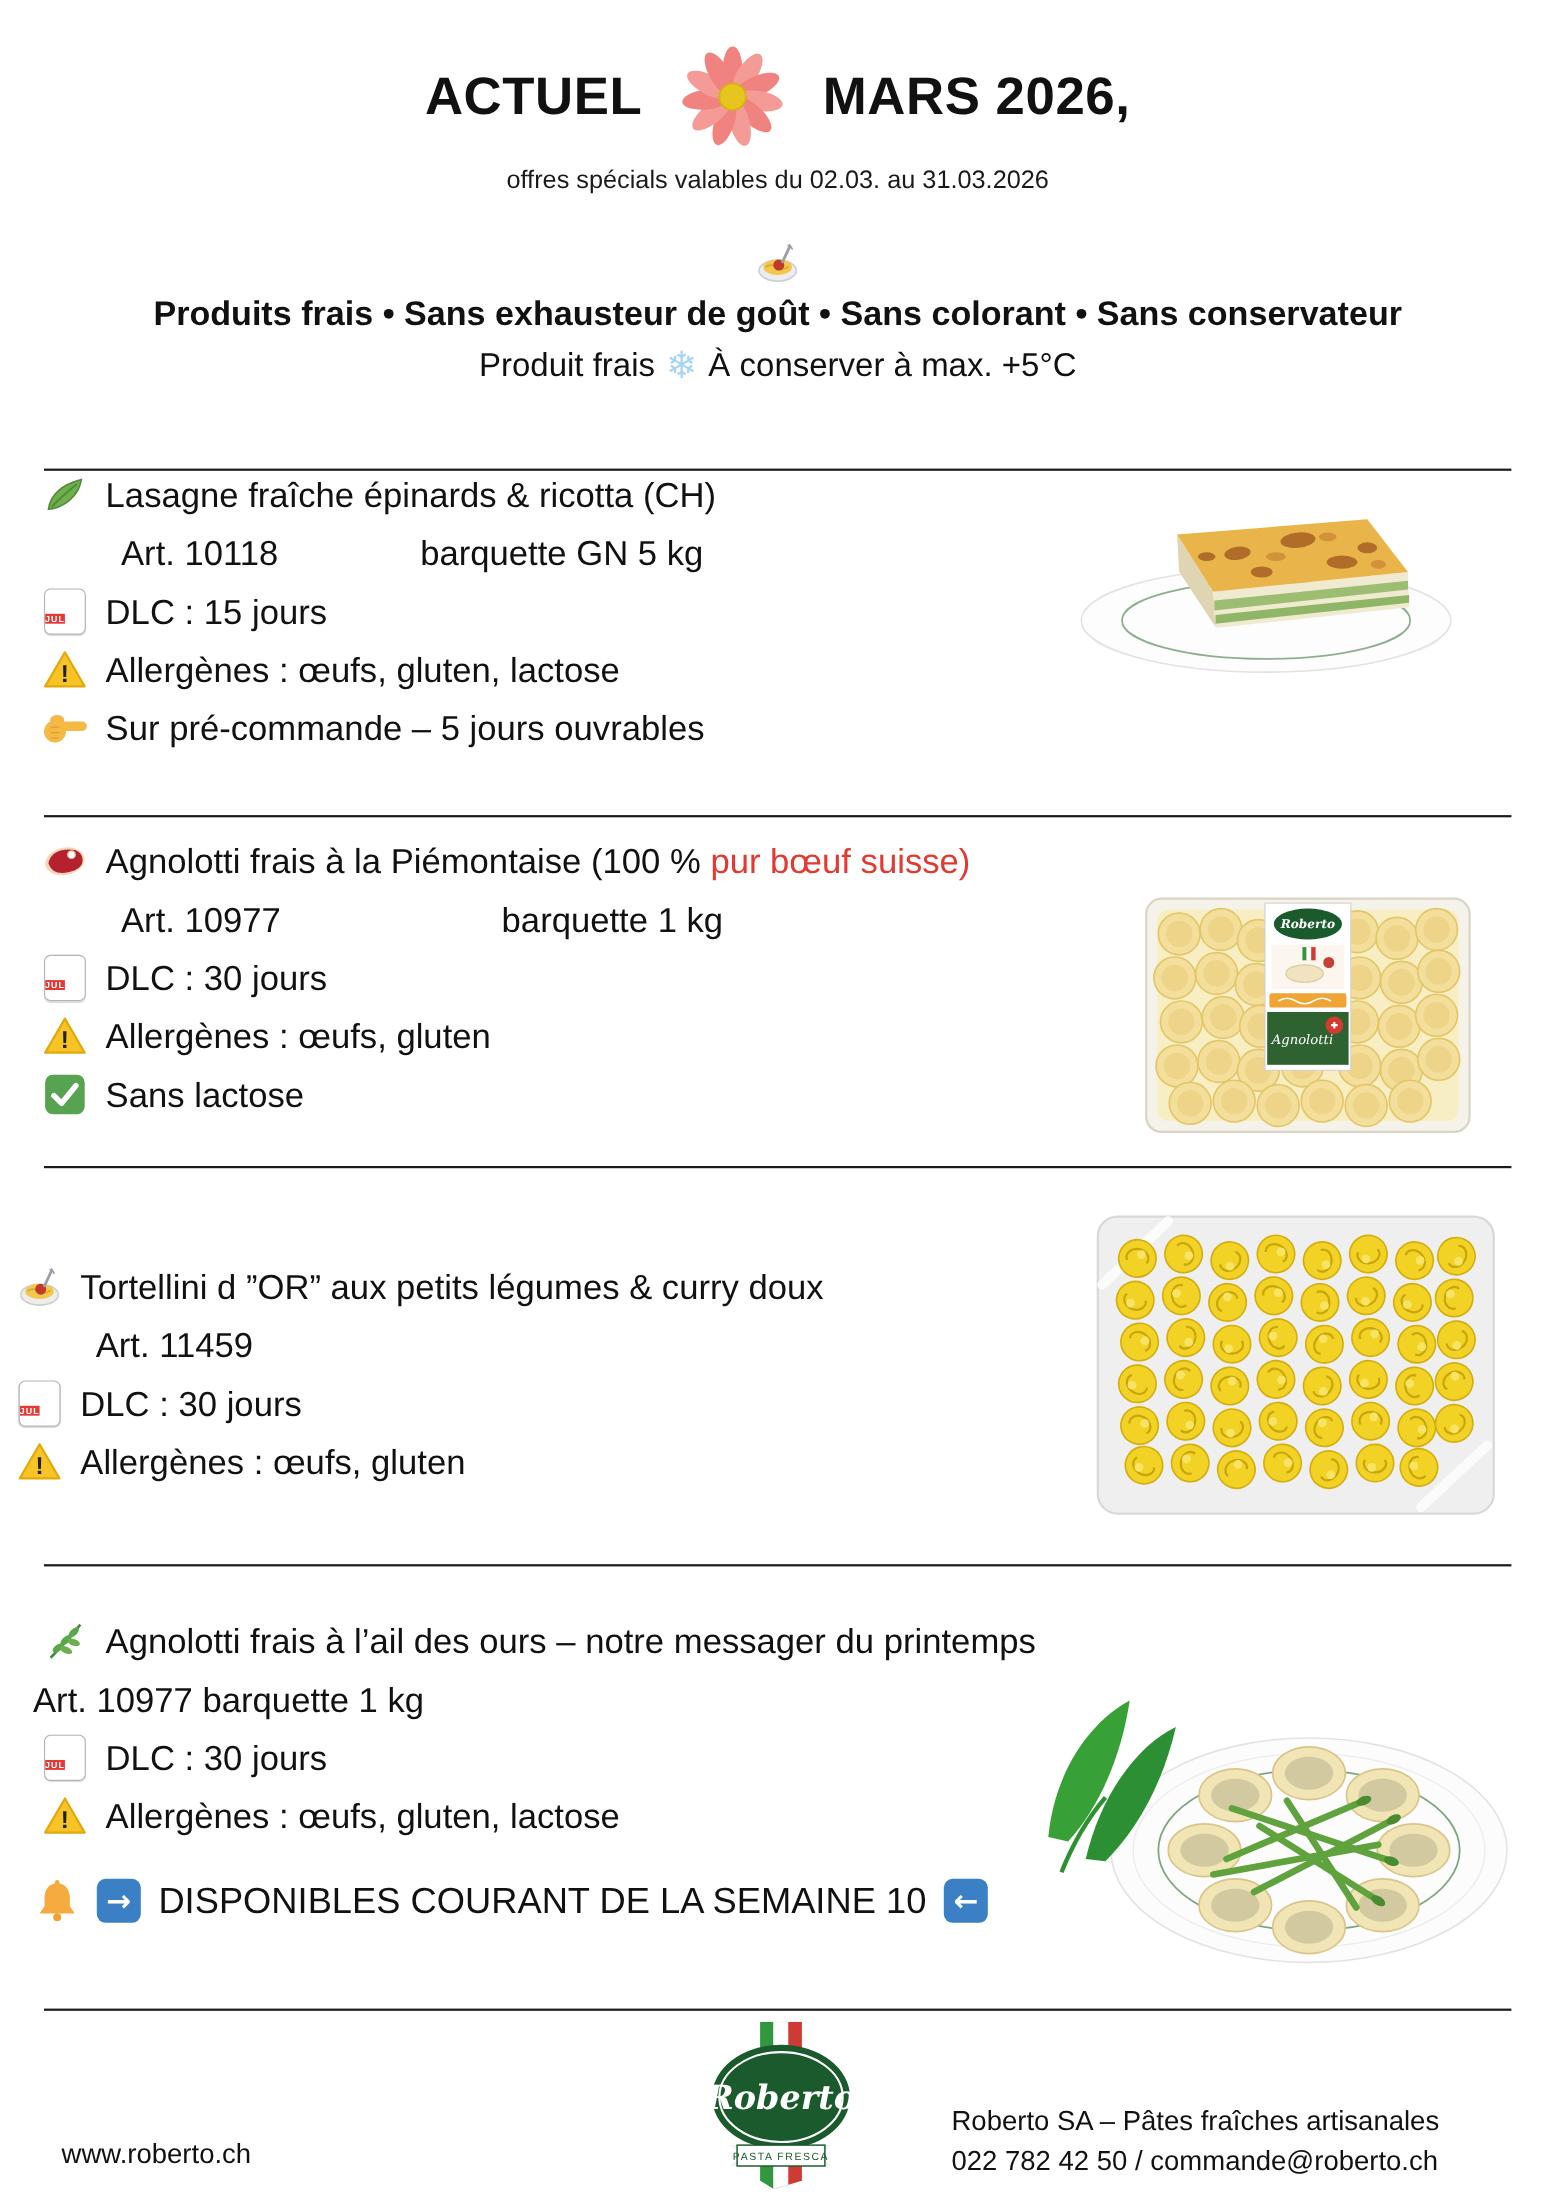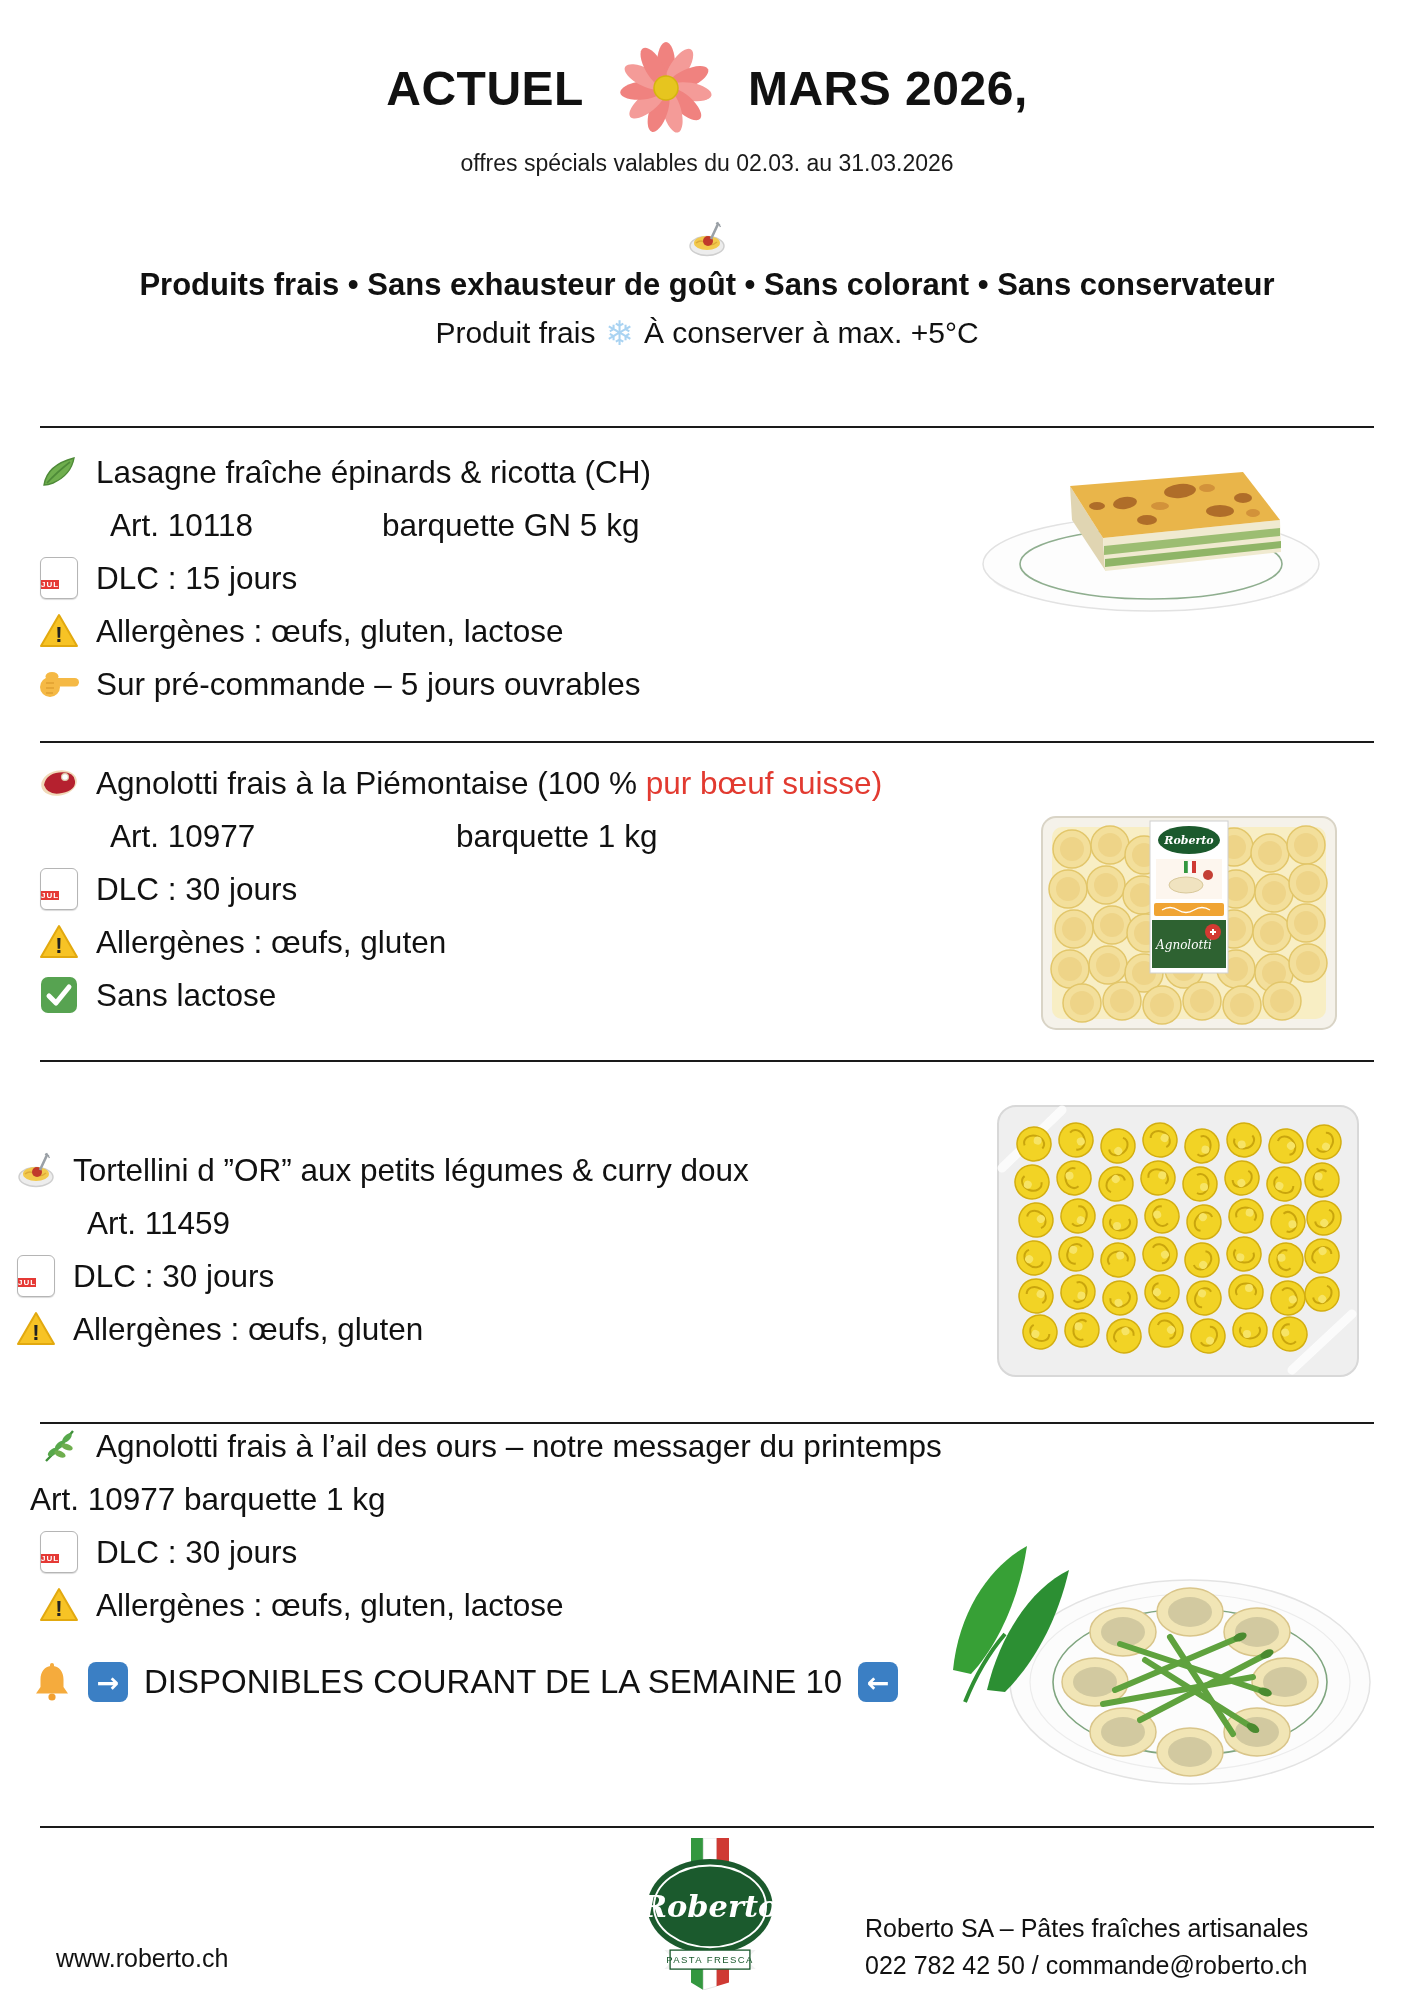--- a/index.html
+++ b/index.html
@@ -11,24 +11,24 @@
   .title-txt{font-size:48px;font-weight:800;letter-spacing:.5px;}
   .validity{font-size:23px;margin-top:14px;color:#1a1a1a;}
   .category{font-size:31px;margin-top:42px;display:flex;justify-content:center;align-items:center;gap:12px;}
   .claims{font-size:31px;font-weight:700;margin-top:8px;}
   .storage{font-size:30px;margin-top:10px;display:flex;justify-content:center;align-items:center;gap:10px;}
   .uni{font-family:"DejaVu Sans",sans-serif;}
   .snow{color:#a9d3f2;font-size:34px;}
   
   .rule{height:2px;background:#1a1a1a;margin:0 40px;}
   .sec{position:relative;box-sizing:border-box;padding-left:36px;}
-  .sec1{height:313px;padding-top:22px;}
+  .sec1{height:313px;}
   .sec2{height:317px;padding-top:18px;}
   .sec3{height:360px;padding-top:86px;padding-left:13px;}
-  .sec4{height:402px;}
+  .sec4{height:402px;padding-top:46px;}
   .line{display:flex;align-items:center;gap:14px;font-size:31.5px;min-height:44px;margin-bottom:9px;}
   .ic{width:46px;flex:none;display:flex;justify-content:center;align-items:center;}
   .noicon{margin-left:74px;}
   .noicon4{margin-left:-6px;}
   .artw1{display:inline-block;width:258px;flex:none;}
   .artw2{display:inline-block;width:332px;flex:none;}
   .red{color:#e23a30;}
   .photo{position:absolute;}
   
   .cal{width:36px;height:40px;border:1px solid #b5b5b5;border-radius:6px;background:#fff;overflow:hidden;

